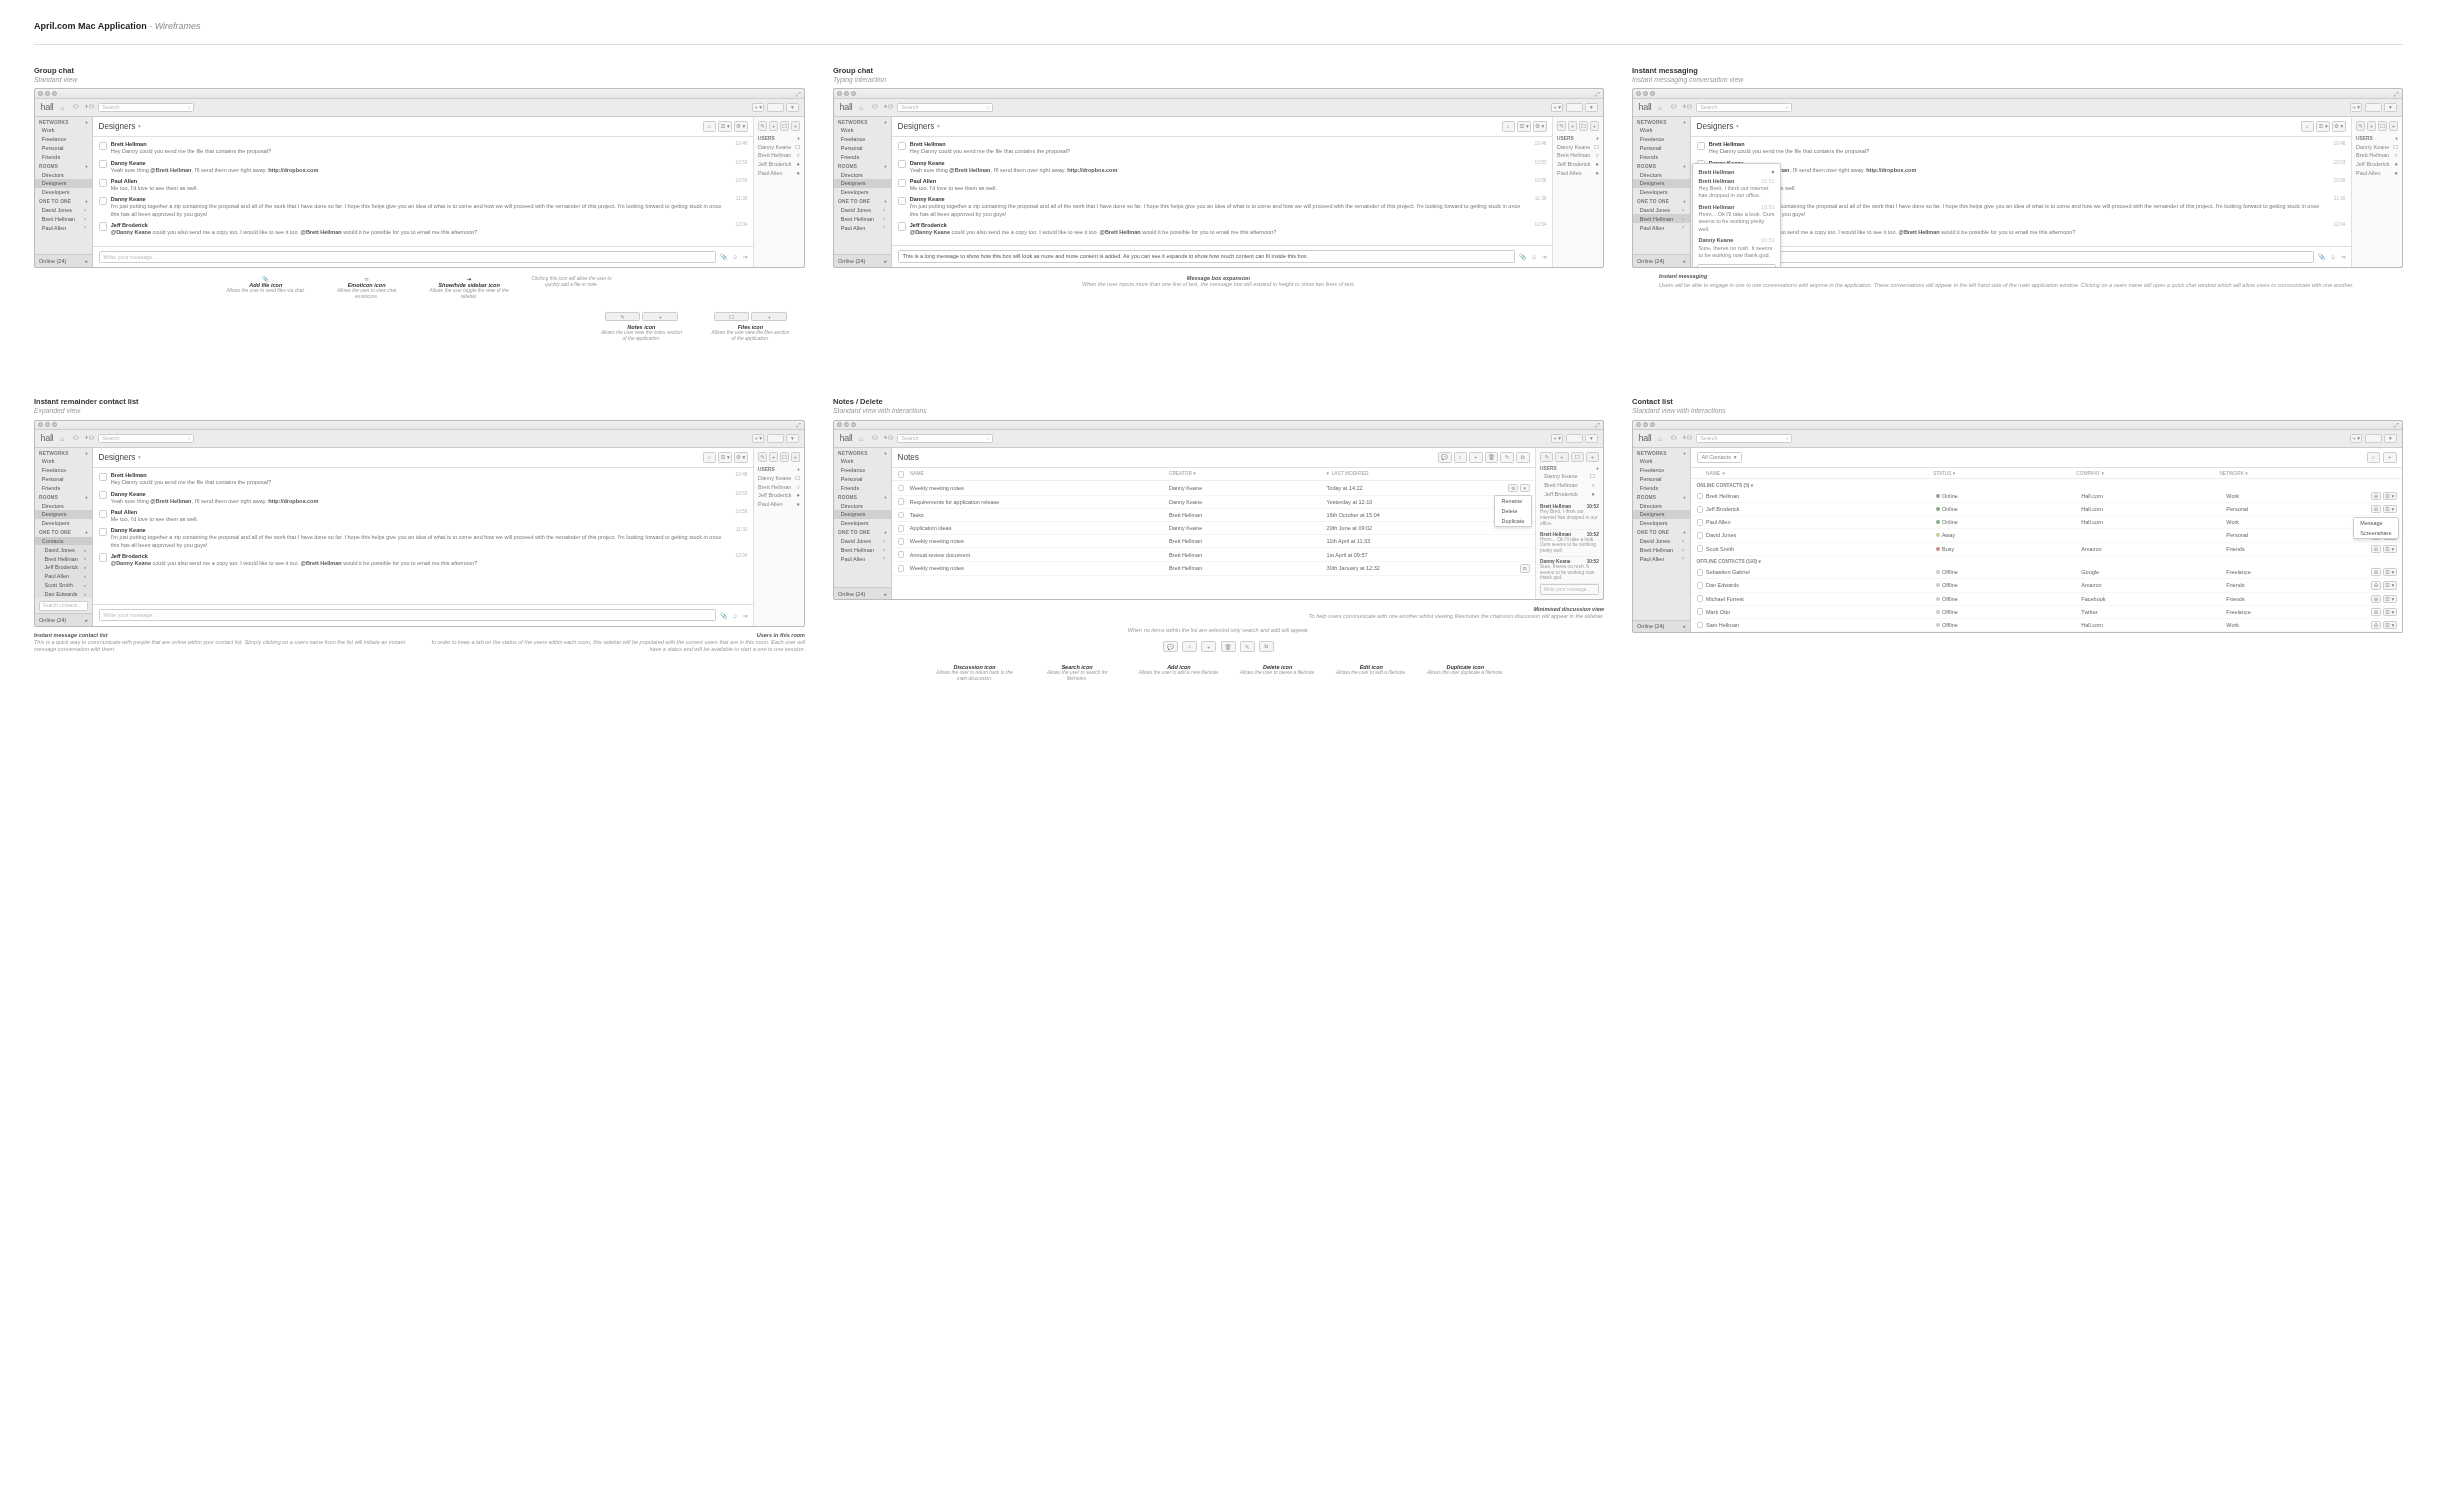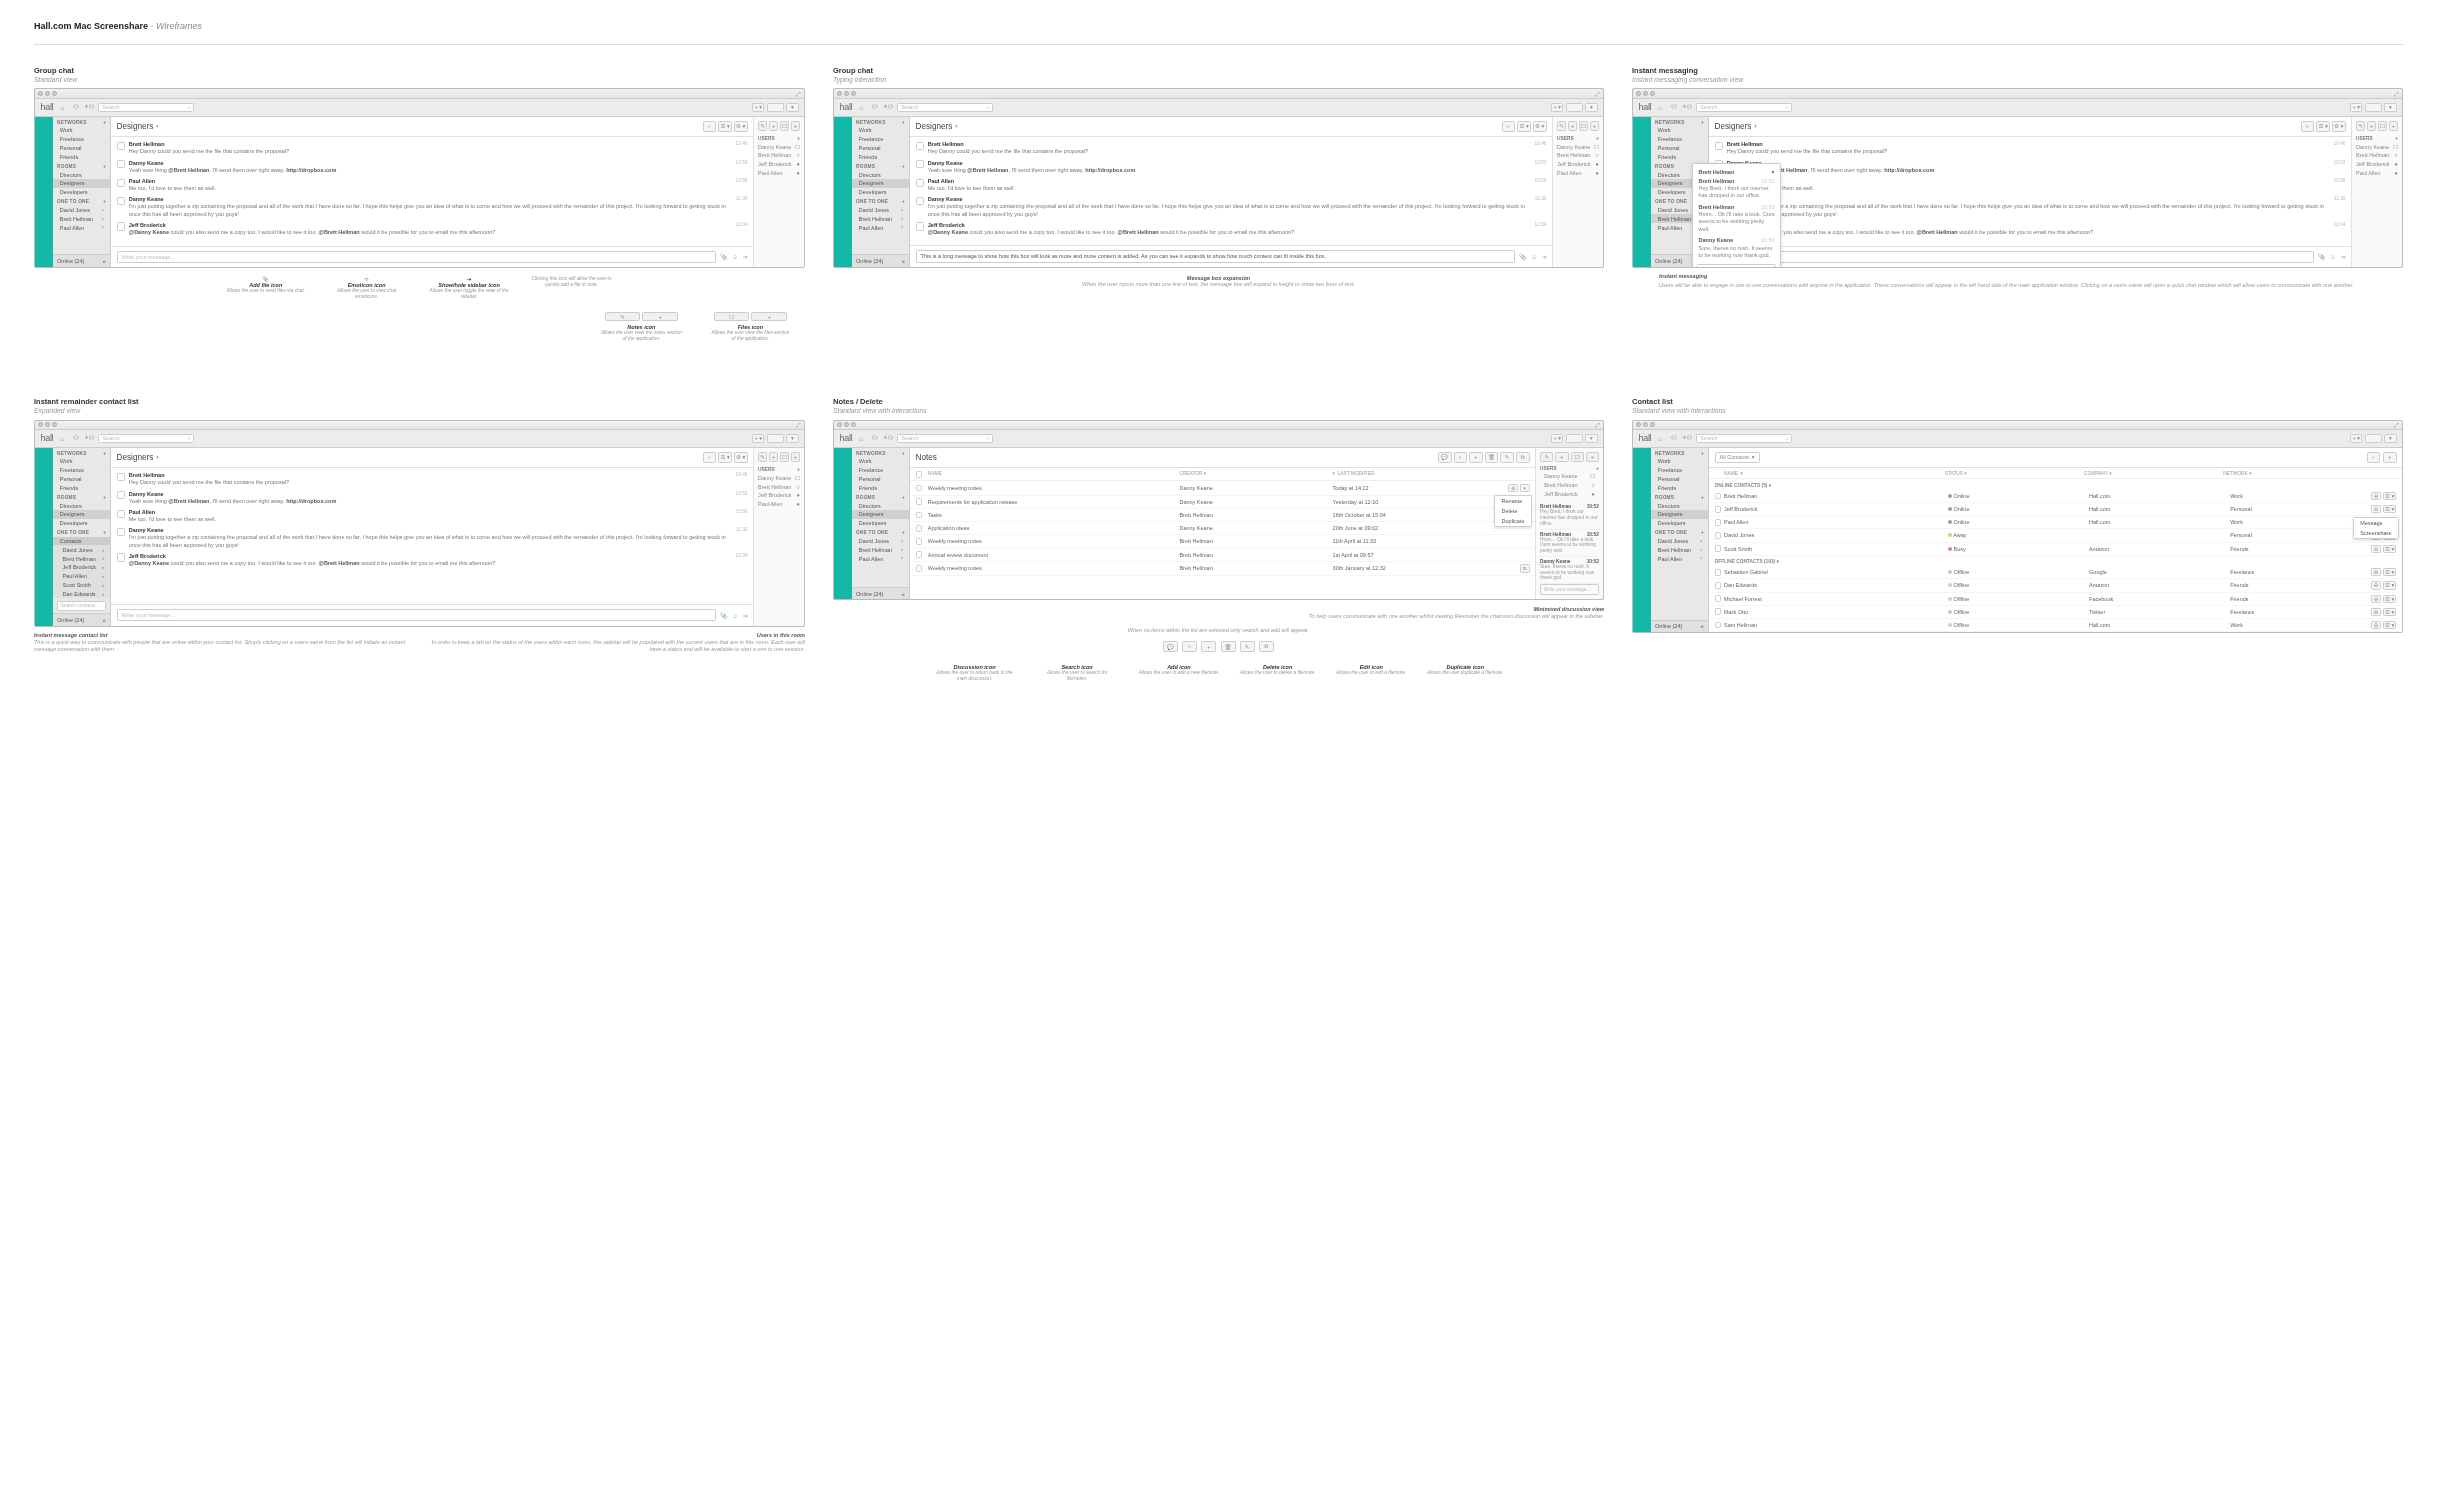--- a/index.html
+++ b/index.html
@@ -22,21 +22,21 @@
 .expand-arrow { font-size: 6.1px; color: #888; }
 
 .toolbar { display: flex; align-items: center; gap: 4.1px; padding: 3.4px 5.5px; background: #ececec; border-bottom: 0.7px solid #ccc; }
 .logo { font-weight: normal; font-size: 9px; color: #666; letter-spacing: -0.3px; }
 .tb-icon { width: 9.6px; height: 9.6px; display: inline-flex; align-items: center; justify-content: center; color: #888; font-size: 6.8px; }
 .search { flex: 1; max-width: 96px; background: #fff; border: 0.7px solid #ccc; border-radius: 1.4px; height: 9.6px; display: flex; align-items: center; padding: 0 2.7px; color: #bbb; font-size: 5.5px; justify-content: space-between; }
 .tb-right { margin-left: auto; display: flex; gap: 2.7px; align-items: center; }
 .sq-btn { width: 12.3px; height: 9.6px; border: 0.7px solid #ccc; background: #f5f5f5; border-radius: 1.4px; display: inline-flex; align-items: center; justify-content: center; font-size: 5.5px; color: #888; }
 .sq-btn.big { width: 16.4px; }
 
-.body { display: flex; min-height: 150px; padding-left: 18px; }
+.body { display: flex; min-height: 150px; }
 .sidebar { width: 58px; background: #e8e8e8; border-right: 0.7px solid #ccc; display: flex; flex-direction: column; font-size: 5.5px; }
 .sb-section-hdr { display: flex; justify-content: space-between; align-items: center; padding: 2.7px 4.1px 1.4px; font-size: 4.8px; font-weight: bold; color: #777; text-transform: uppercase; letter-spacing: 0.2px; }
 .sb-item { padding: 1.4px 4.1px 1.4px 6.8px; color: #555; display: flex; justify-content: space-between; align-items: center; cursor: pointer; }
 .sb-item.selected { background: #d0d0d0; }
 .sb-item .dot { width: 4.1px; height: 4.1px; color: #aaa; font-size: 4.8px; }
 .sb-subsel { background: #ccc; }
 .sb-sublist { background: #e0e0e0; }
 .sb-sublist .sb-item { padding-left: 9.6px; font-size: 5.5px; }
 .sb-search { margin: 2.7px 4.1px; padding: 1.4px 2.7px; border: 0.7px solid #ccc; background: #fff; border-radius: 1.4px; font-size: 4.8px; color: #bbb; }
 
@@ -127,21 +127,21 @@
 .annot-two-col > div { flex: 1; font-size: 5.5px; font-style: italic; color: #999; line-height: 1.3; }
 .annot-two-col .t { font-weight: bold; color: #555; display: block; }
 .right-align { text-align: right; }
 
 .extra-margin { margin-top: 27px; }
 </style>
 </head>
 <body>
 
 <div class="page-title">
-  <span class="bold">Hall.com Mac Screenshare</span>
+  <span class="bold">April.com Mac Application</span>
   <span class="italic">- Wireframes</span>
 </div>
 <hr class="page-divider">
 
 <div class="grid">
 
 <div class="wf-block">
   <div class="wf-block-title">Group chat</div>
   <div class="wf-block-sub">Standard view</div>
   <div class="window">

